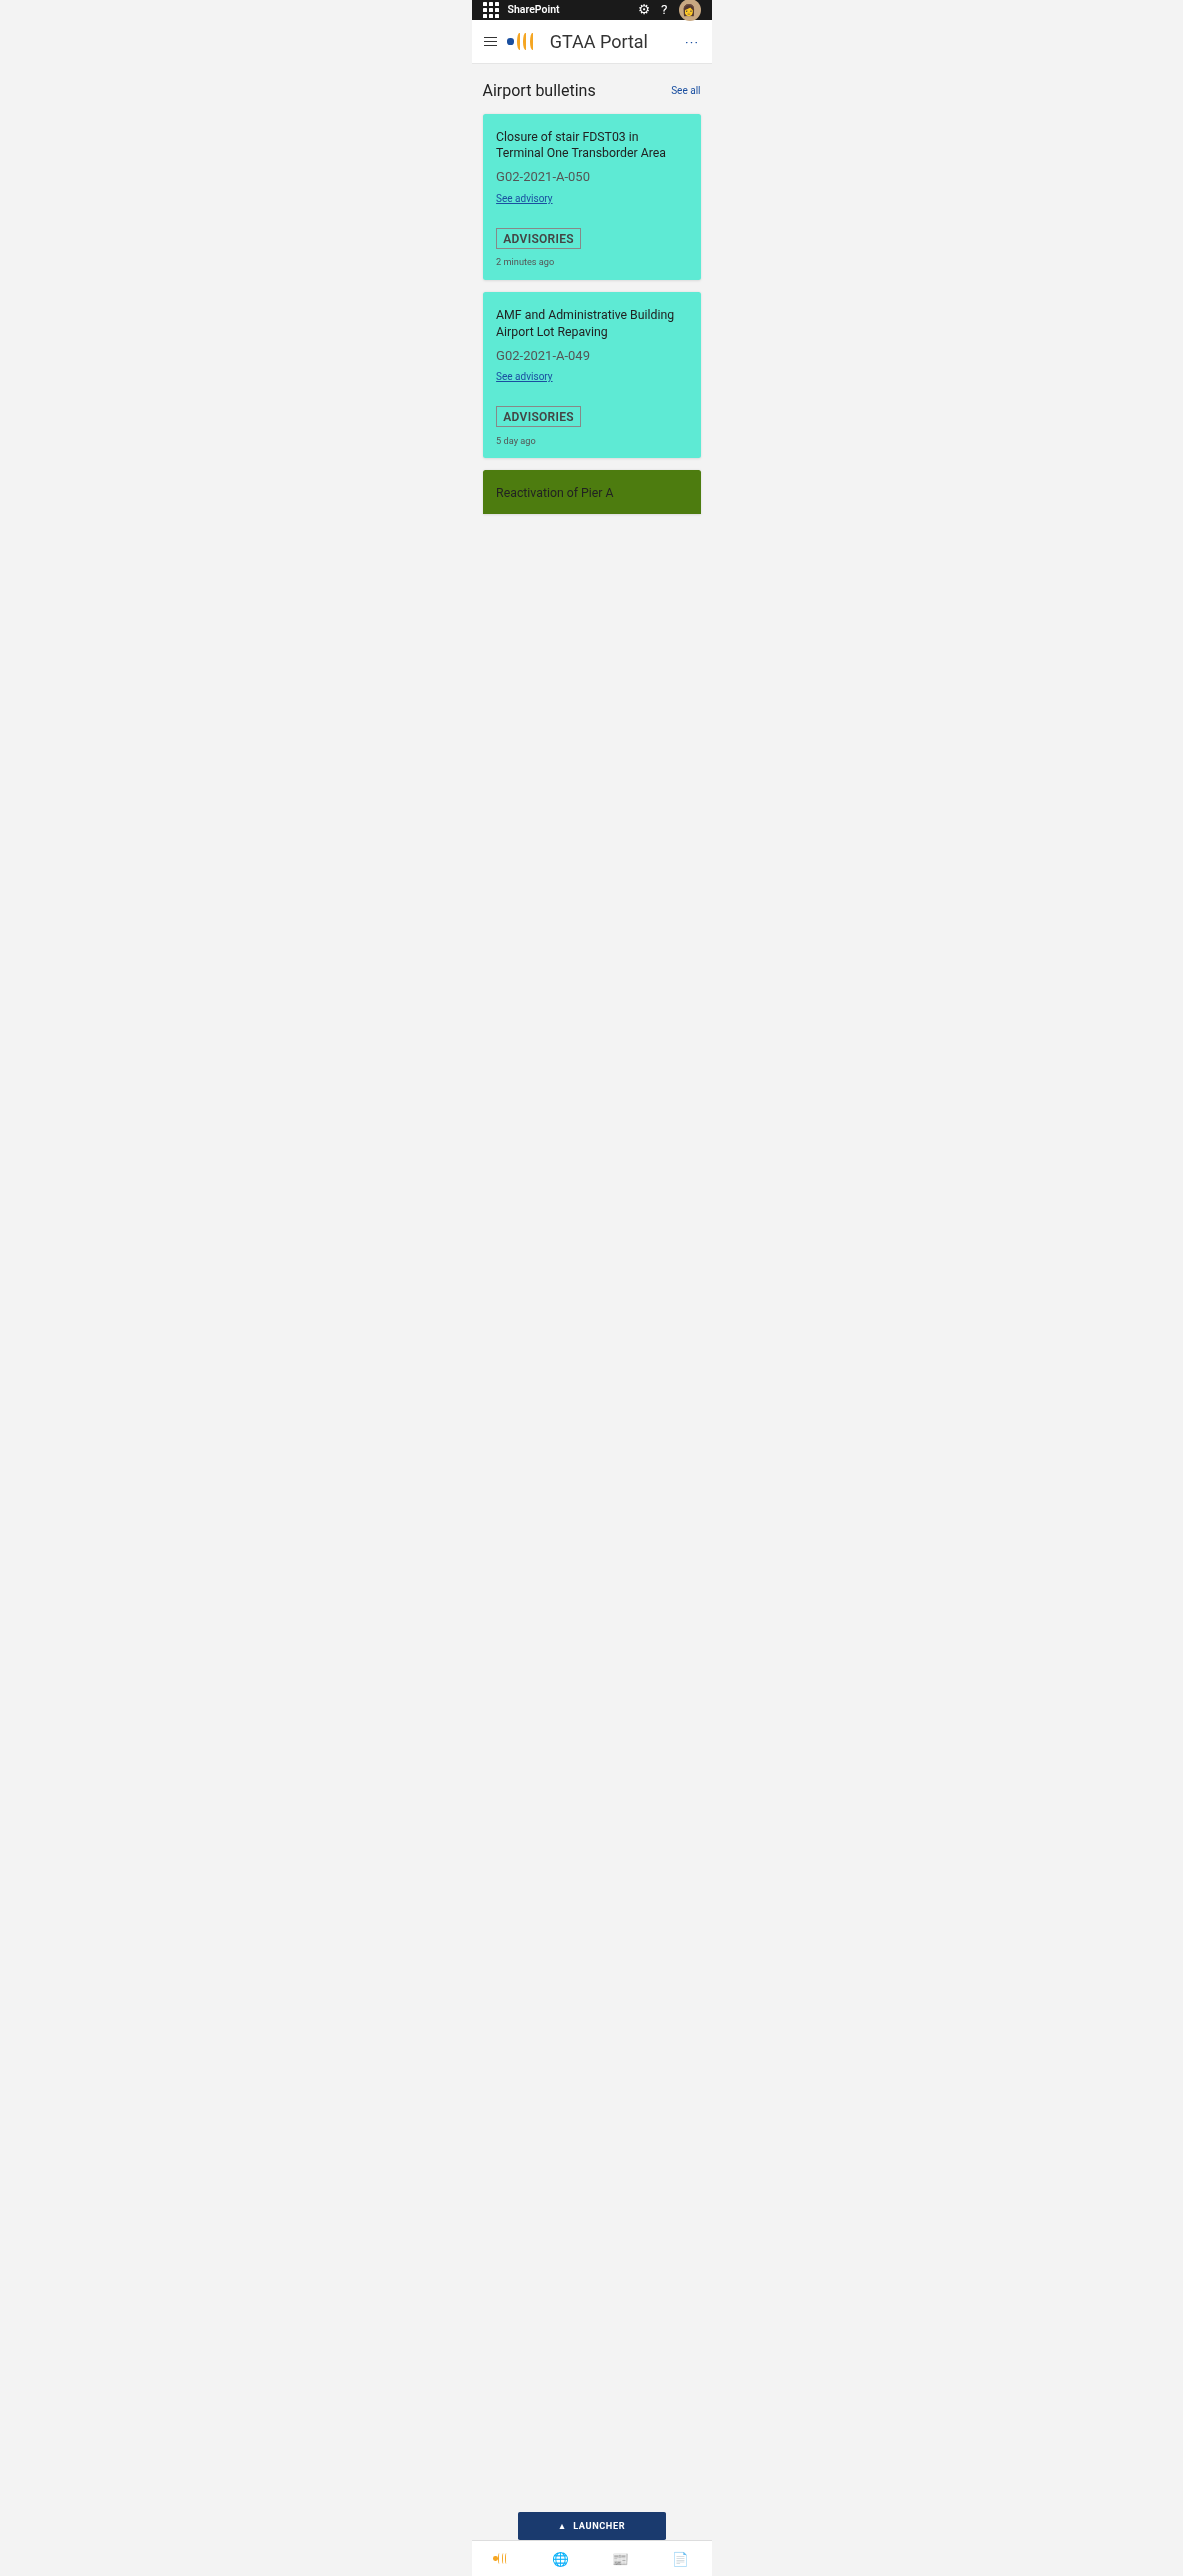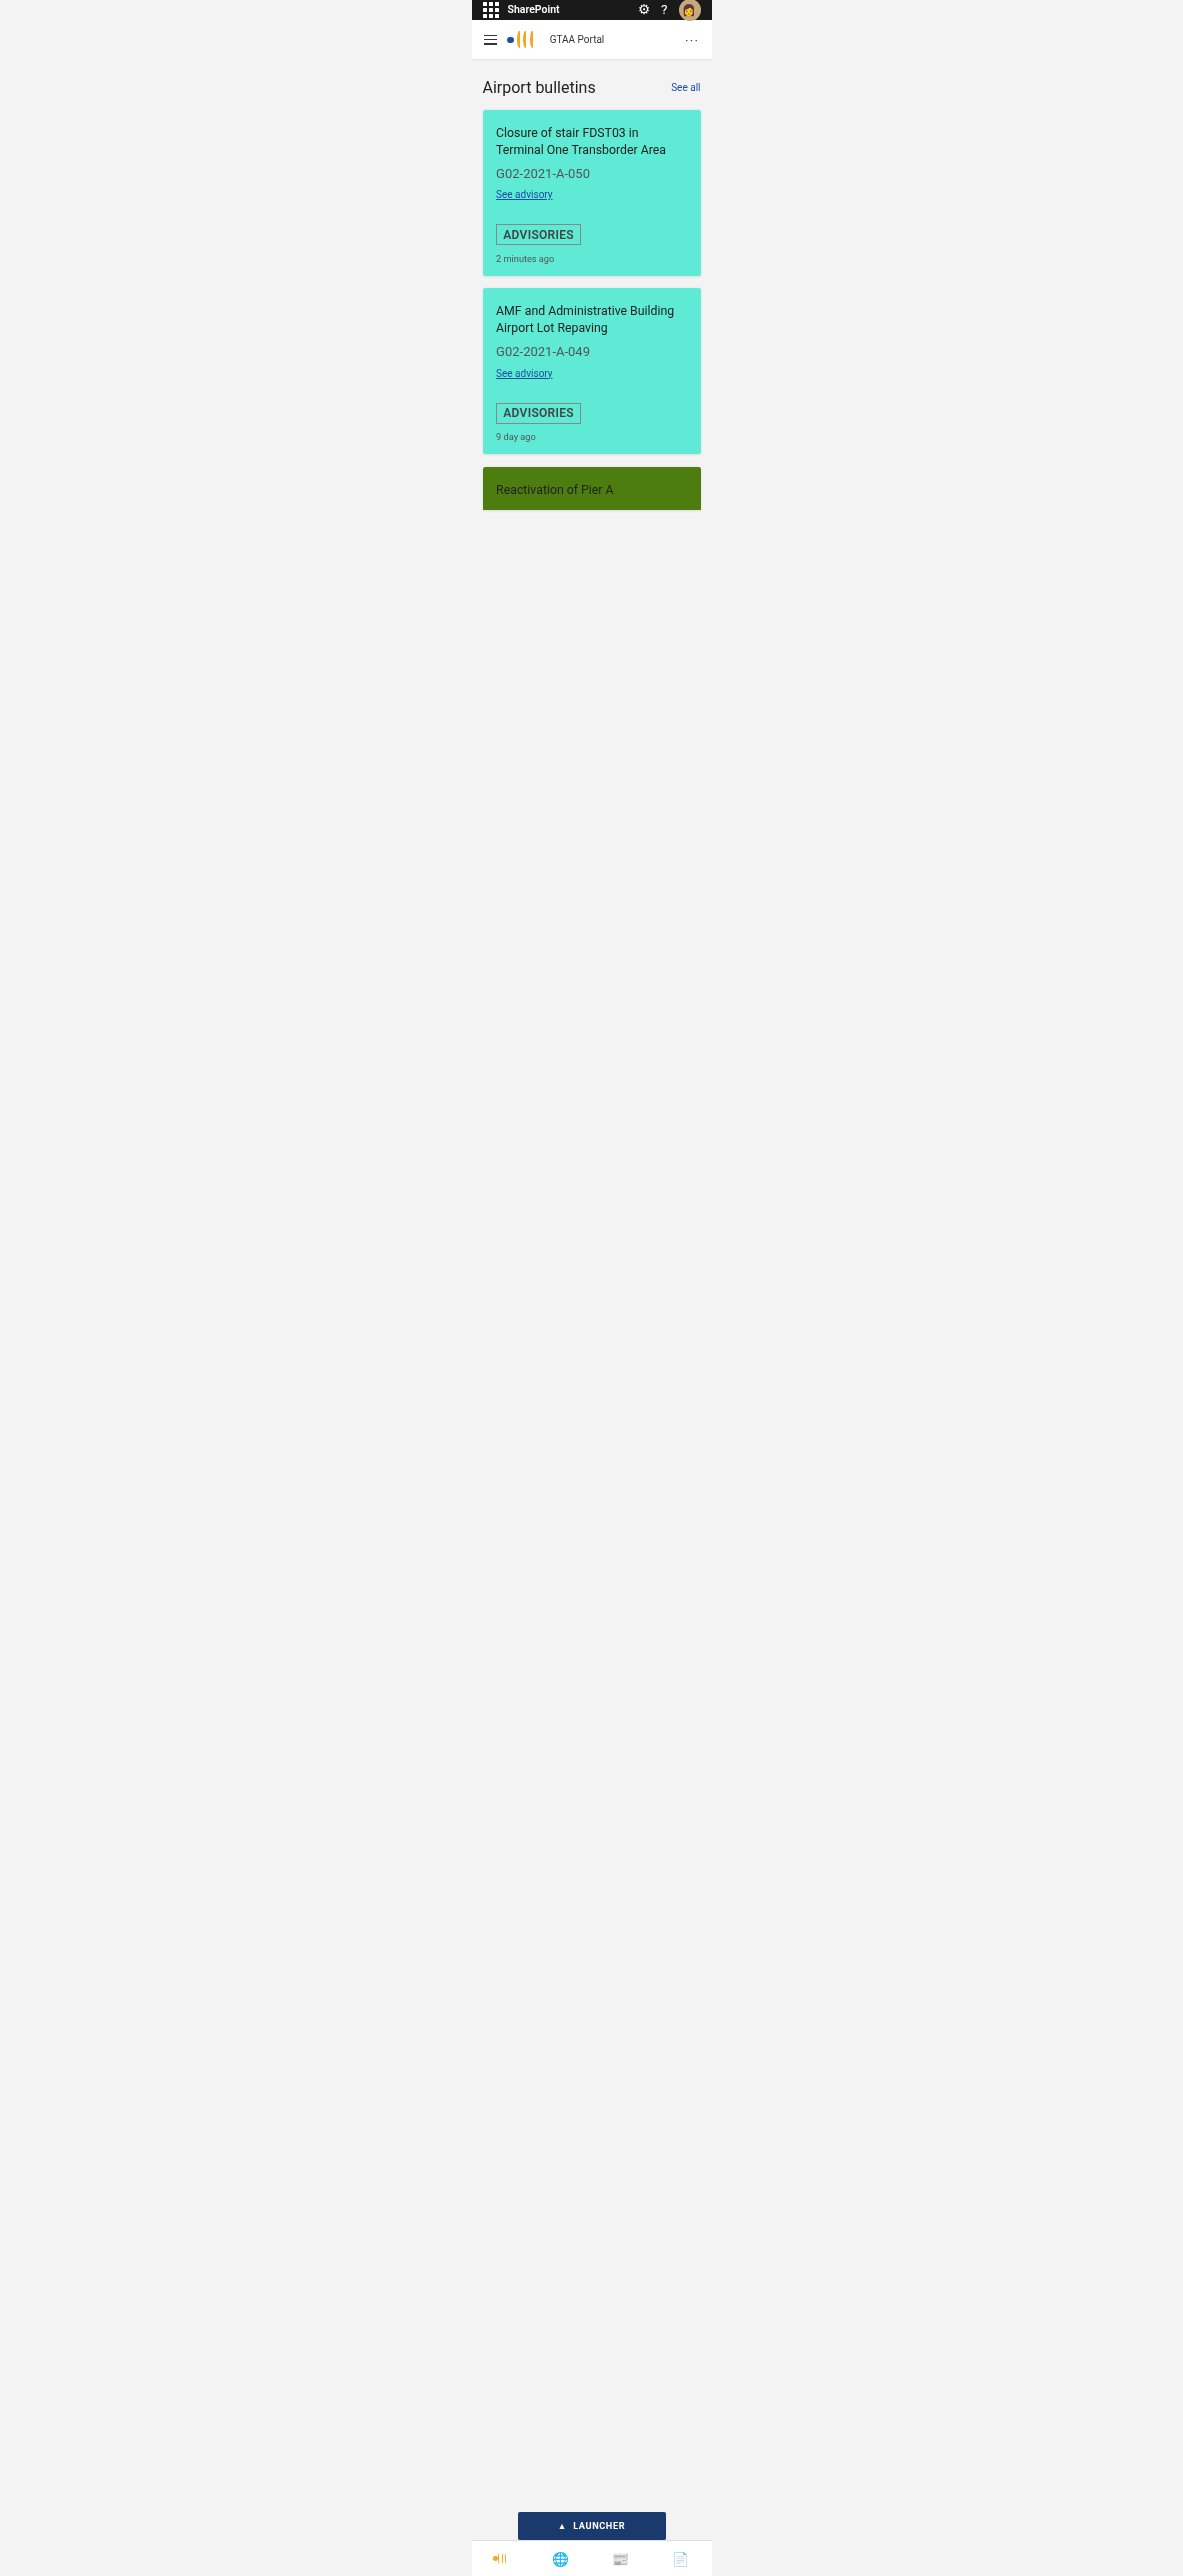--- a/index.html
+++ b/index.html
@@ -125,21 +125,21 @@
 
     .logo-wave {
       width: 5px;
       height: 17.3px;
       border-left: 3.1px solid #f5a623;
       border-radius: 50% 0 0 50%;
       border-right: none;
     }
 
     .site-title {
-      font-size: 10px;
+      font-size: 18px;
       font-weight: 400;
       color: #333;
       margin-left: 5px;
     }
 
     .more-icon {
       font-size: 13.6px;
       color: #1a4fa0;
       letter-spacing: 1.2px;
     }
@@ -374,21 +374,21 @@
   </div>
 
   <div class="bulletin-card">
     <div class="bulletin-title">AMF and Administrative Building Airport Lot Repaving</div>
     <div class="bulletin-id">G02-2021-A-049</div>
     <a class="see-advisory-link">See advisory</a>
     <br>
     <div>
       <span class="tag-badge">ADVISORIES</span>
     </div>
-    <div class="time-ago">9 day ago</div>
+    <div class="time-ago">5 day ago</div>
   </div>
 
   <div class="bulletin-card-partial">
     <div class="bulletin-title-partial">Reactivation of Pier A</div>
   </div>
 
 </div>
 
 <div class="launcher-bar">
   <span class="launcher-chevron">▲</span>

